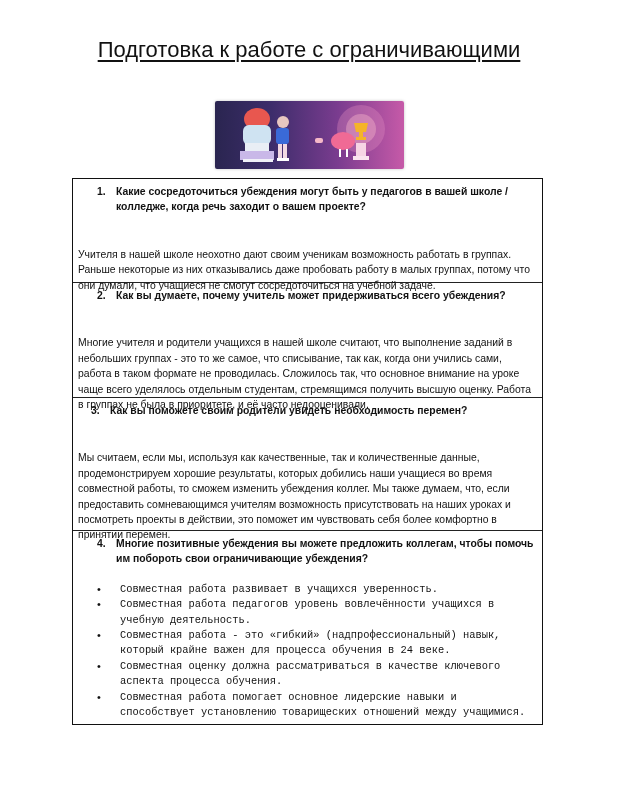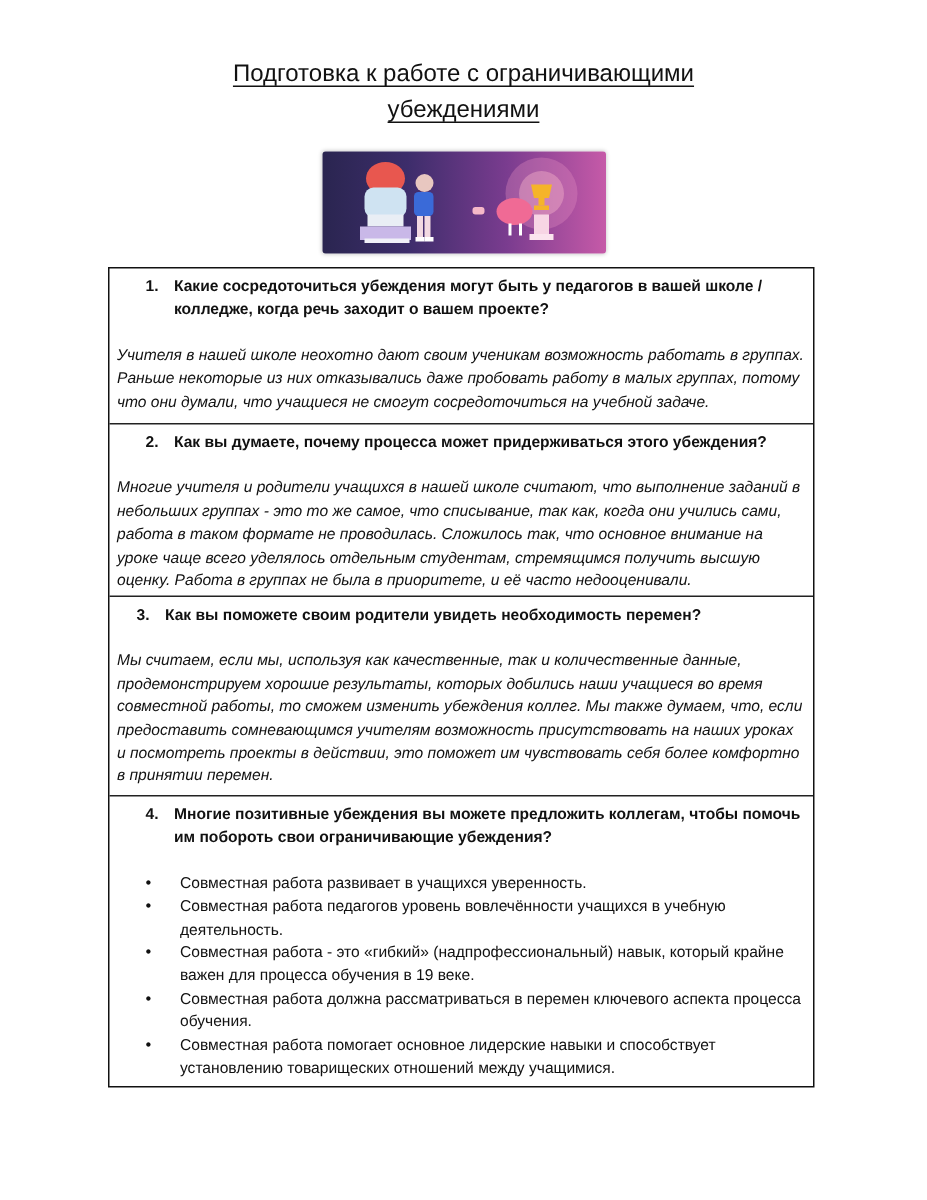--- a/index.html
+++ b/index.html
@@ -14,21 +14,21 @@
       overflow: hidden;
       font-family: "Liberation Sans", "DejaVu Sans", sans-serif;
       color: #111;
     }
     .page-title {
       position: absolute;
       top: 38px;
       left: 0;
       width: 618px;
       text-align: center;
-      font-size: 16px;
+      font-size: 22px;
       line-height: 24px;
       text-decoration: underline;
       text-underline-offset: 3px;
       color: #111;
     }
     .banner {
       position: absolute;
       left: 215px;
       top: 101px;
       width: 189px;
@@ -56,50 +56,48 @@
     }
     .row:last-child { border-bottom: none; }
     .q {
       font-weight: bold;
       display: flex;
       padding-left: 19px;
     }
     .q .num { width: 19px; flex: none; }
     .q .txt { flex: 1; }
     .ans {
-      margin-top: 15px;
+      margin-top: 32px;
       padding-bottom: 7px;
-      font-style: italic;
     }
     .bullets {
       margin-top: 15px;
       padding-bottom: 7px;
       padding-left: 19px;
     }
     .bullet {
       display: flex;
     }
     .bullet .dot {
       width: 23px;
       flex: none;
       font-size: 11px;
     }
-    .bullet .btxt { flex: 1; }
+    .bullet .btxt { flex: 1; font-family: Liberation Mono, monospace; }
     #r1 { height: 104px; }
     #r2 { height: 115px; }
     #r3 { height: 133px; }
     #r4 { height: 193px; }
     #r3 .q { padding-left: 13px; }
   </style>
 </head>
 <body>
 
 <div class="page-title">
   <div>Подготовка к работе с ограничивающими</div>
-  <div>убеждениями</div>
 </div>
 
 <div class="banner">
   <svg width="189" height="68" viewBox="0 0 189 68">
 
     <ellipse cx="42" cy="18" rx="13" ry="11" fill="#e8574f"></ellipse>
     <rect x="28" y="24" width="28" height="20" rx="6" fill="#cfe3f2"></rect>
     <rect x="30" y="42" width="24" height="8" fill="#e9eef5"></rect>
     <rect x="25" y="50" width="34" height="9" fill="#c9b8e8"></rect>
     <rect x="28" y="58" width="30" height="3" fill="#f0f0f8"></rect>
@@ -132,21 +130,21 @@
     <div class="q">
       <span class="num">1.</span>
       <span class="txt">Какие сосредоточиться убеждения могут быть у педагогов в вашей школе / колледже, когда речь заходит о вашем проекте?</span>
     </div>
     <div class="ans">Учителя в нашей школе неохотно дают своим ученикам возможность работать в группах. Раньше некоторые из них отказывались даже пробовать работу в малых группах, потому что они думали, что учащиеся не смогут сосредоточиться на учебной задаче.</div>
   </div>
 
   <div class="row" id="r2">
     <div class="q">
       <span class="num">2.</span>
-      <span class="txt">Как вы думаете, почему процесса может придерживаться этого убеждения?</span>
+      <span class="txt">Как вы думаете, почему учитель может придерживаться всего убеждения?</span>
     </div>
     <div class="ans">Многие учителя и родители учащихся в нашей школе считают, что выполнение заданий в небольших группах - это то же самое, что списывание, так как, когда они учились сами, работа в таком формате не проводилась. Сложилось так, что основное внимание на уроке чаще всего уделялось отдельным студентам, стремящимся получить высшую оценку. Работа в группах не была в приоритете, и её часто недооценивали.</div>
   </div>
 
   <div class="row" id="r3">
     <div class="q">
       <span class="num">3.</span>
       <span class="txt">Как вы поможете своим родители увидеть необходимость перемен?</span>
     </div>
     <div class="ans">Мы считаем, если мы, используя как качественные, так и количественные данные, продемонстрируем хорошие результаты, которых добились наши учащиеся во время совместной работы, то сможем изменить убеждения коллег. Мы также думаем, что, если предоставить сомневающимся учителям возможность присутствовать на наших уроках и посмотреть проекты в действии, это поможет им чувствовать себя более комфортно в принятии перемен.</div>
@@ -161,25 +159,25 @@
       <div class="bullet">
         <span class="dot">•</span>
         <span class="btxt">Совместная работа развивает в учащихся уверенность.</span>
       </div>
       <div class="bullet">
         <span class="dot">•</span>
         <span class="btxt">Совместная работа педагогов уровень вовлечённости учащихся в учебную деятельность.</span>
       </div>
       <div class="bullet">
         <span class="dot">•</span>
-        <span class="btxt">Совместная работа - это «гибкий» (надпрофессиональный) навык, который крайне важен для процесса обучения в 19 веке.</span>
+        <span class="btxt">Совместная работа - это «гибкий» (надпрофессиональный) навык, который крайне важен для процесса обучения в 24 веке.</span>
       </div>
       <div class="bullet">
         <span class="dot">•</span>
-        <span class="btxt">Совместная работа должна рассматриваться в перемен ключевого аспекта процесса обучения.</span>
+        <span class="btxt">Совместная оценку должна рассматриваться в качестве ключевого аспекта процесса обучения.</span>
       </div>
       <div class="bullet">
         <span class="dot">•</span>
         <span class="btxt">Совместная работа помогает основное лидерские навыки и способствует установлению товарищеских отношений между учащимися.</span>
       </div>
     </div>
   </div>
 </div>
 
 </body></html>

